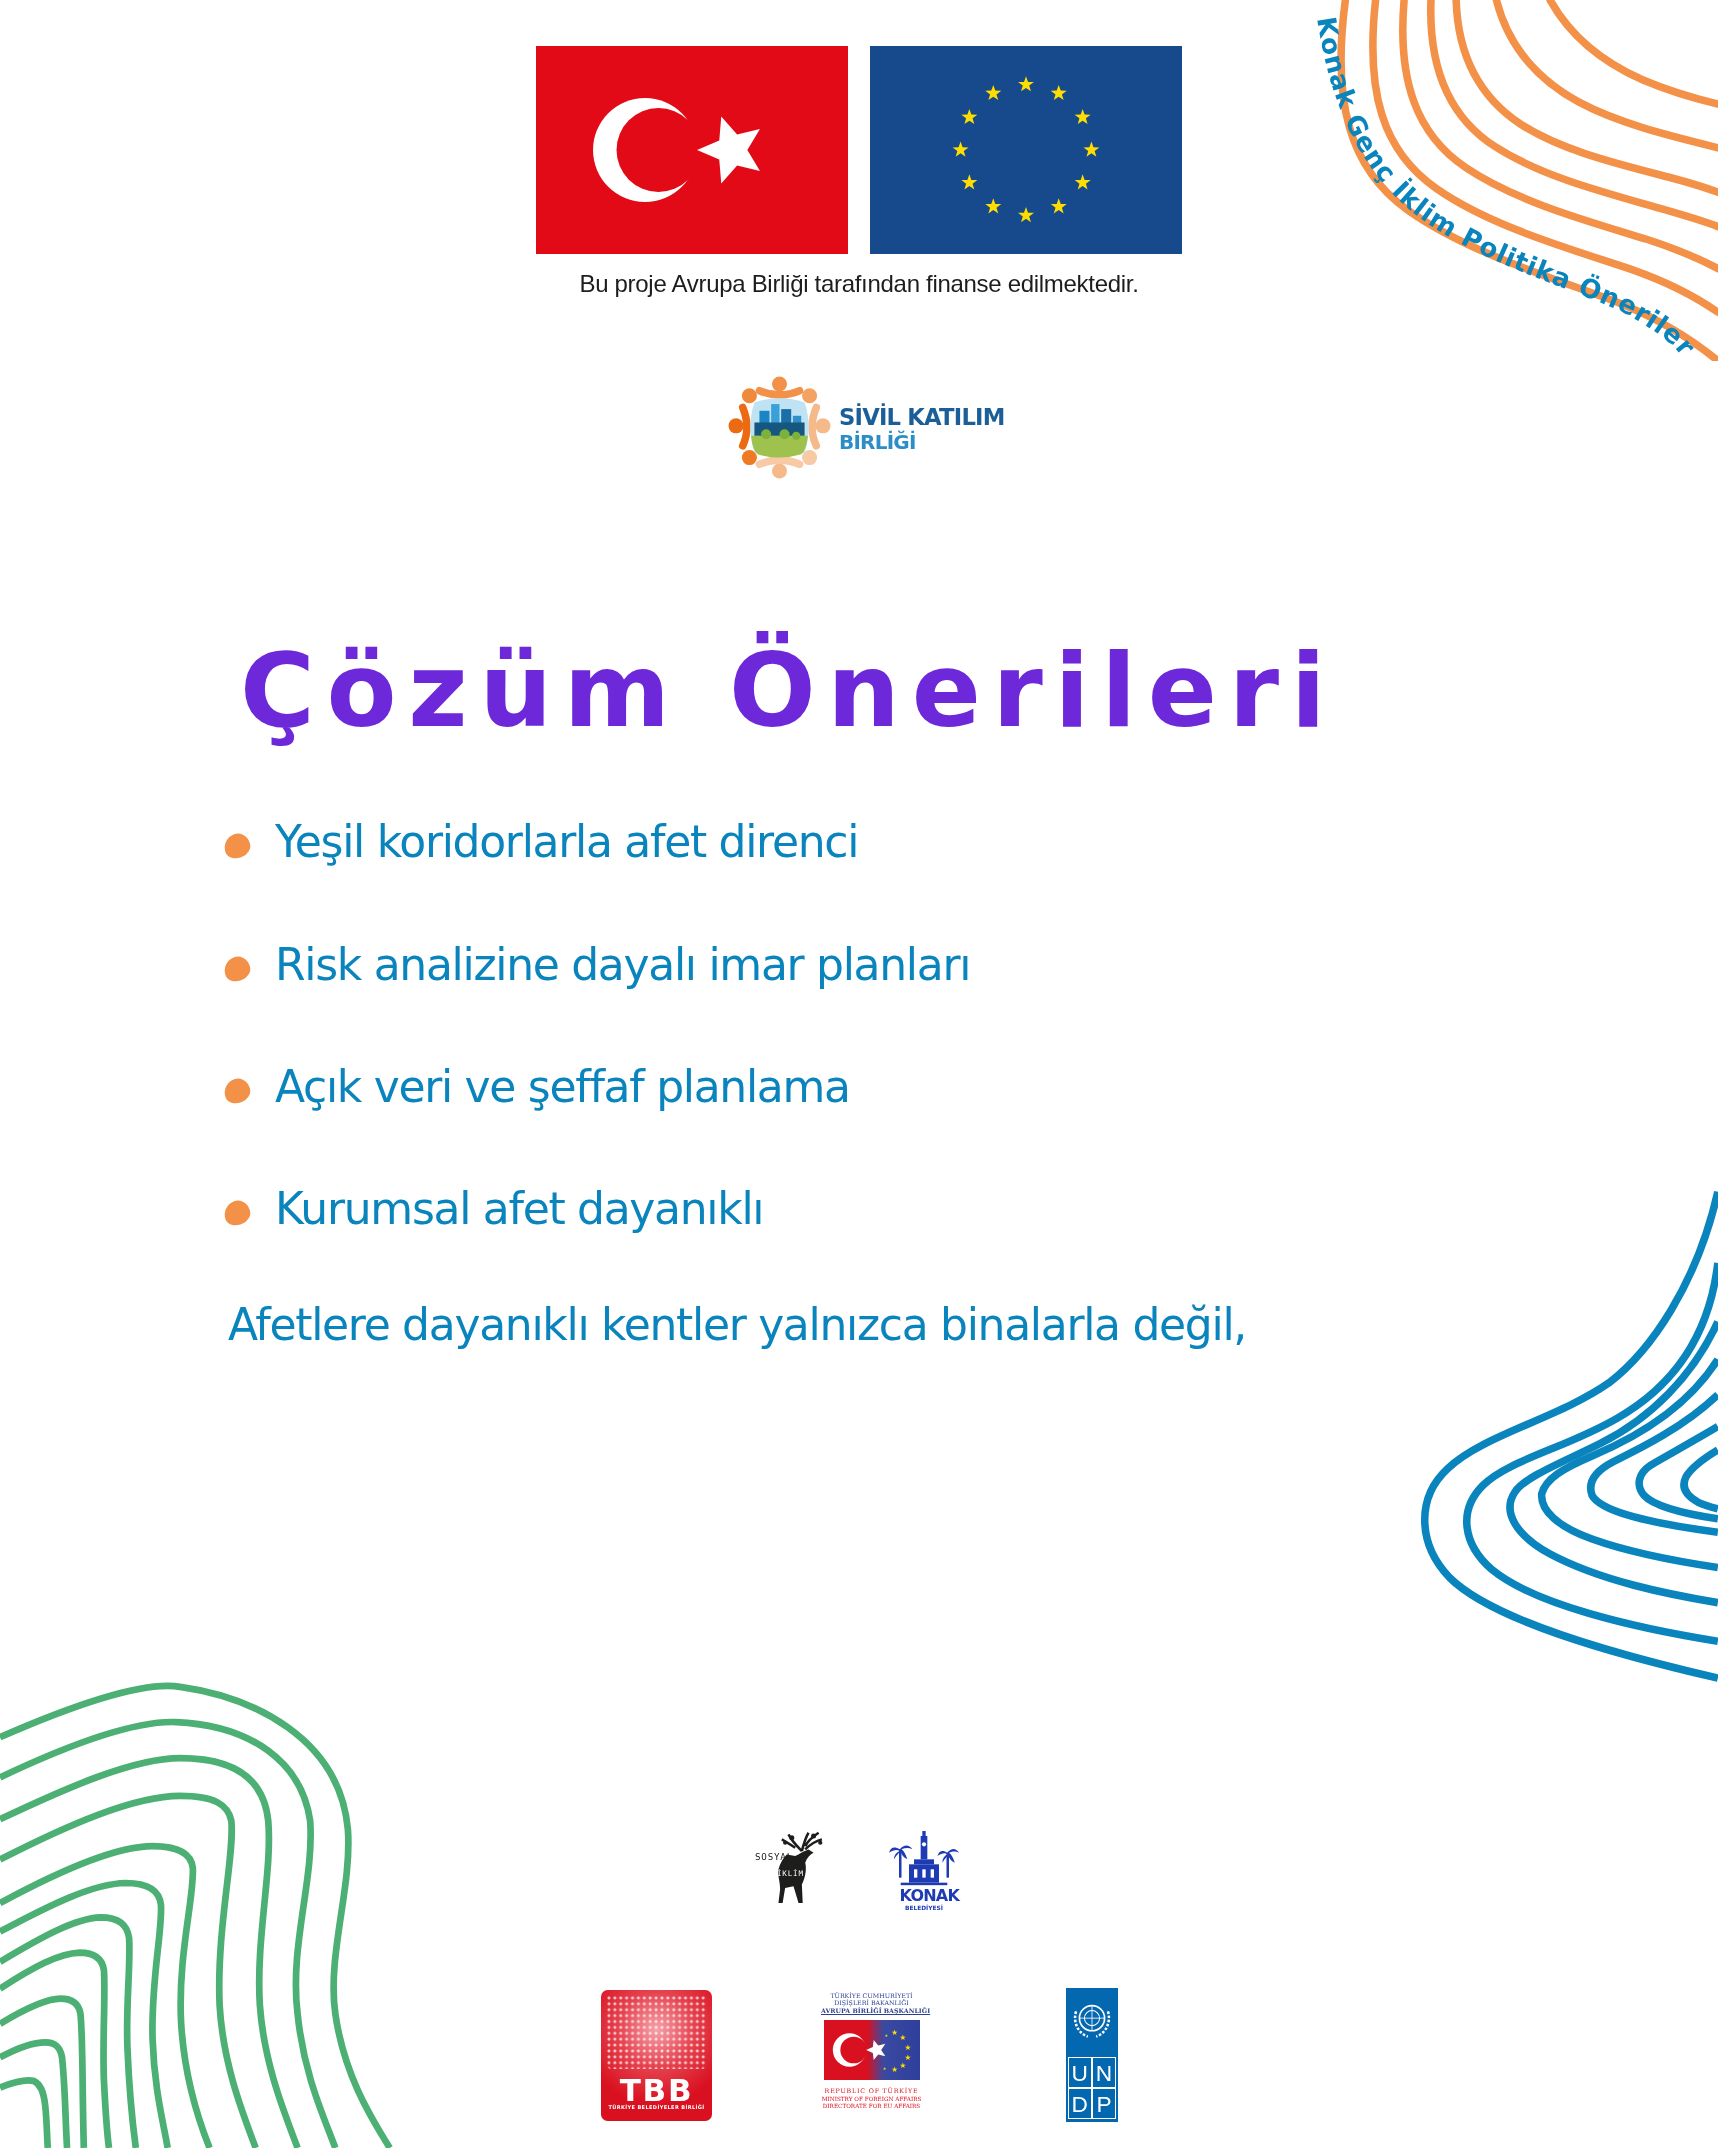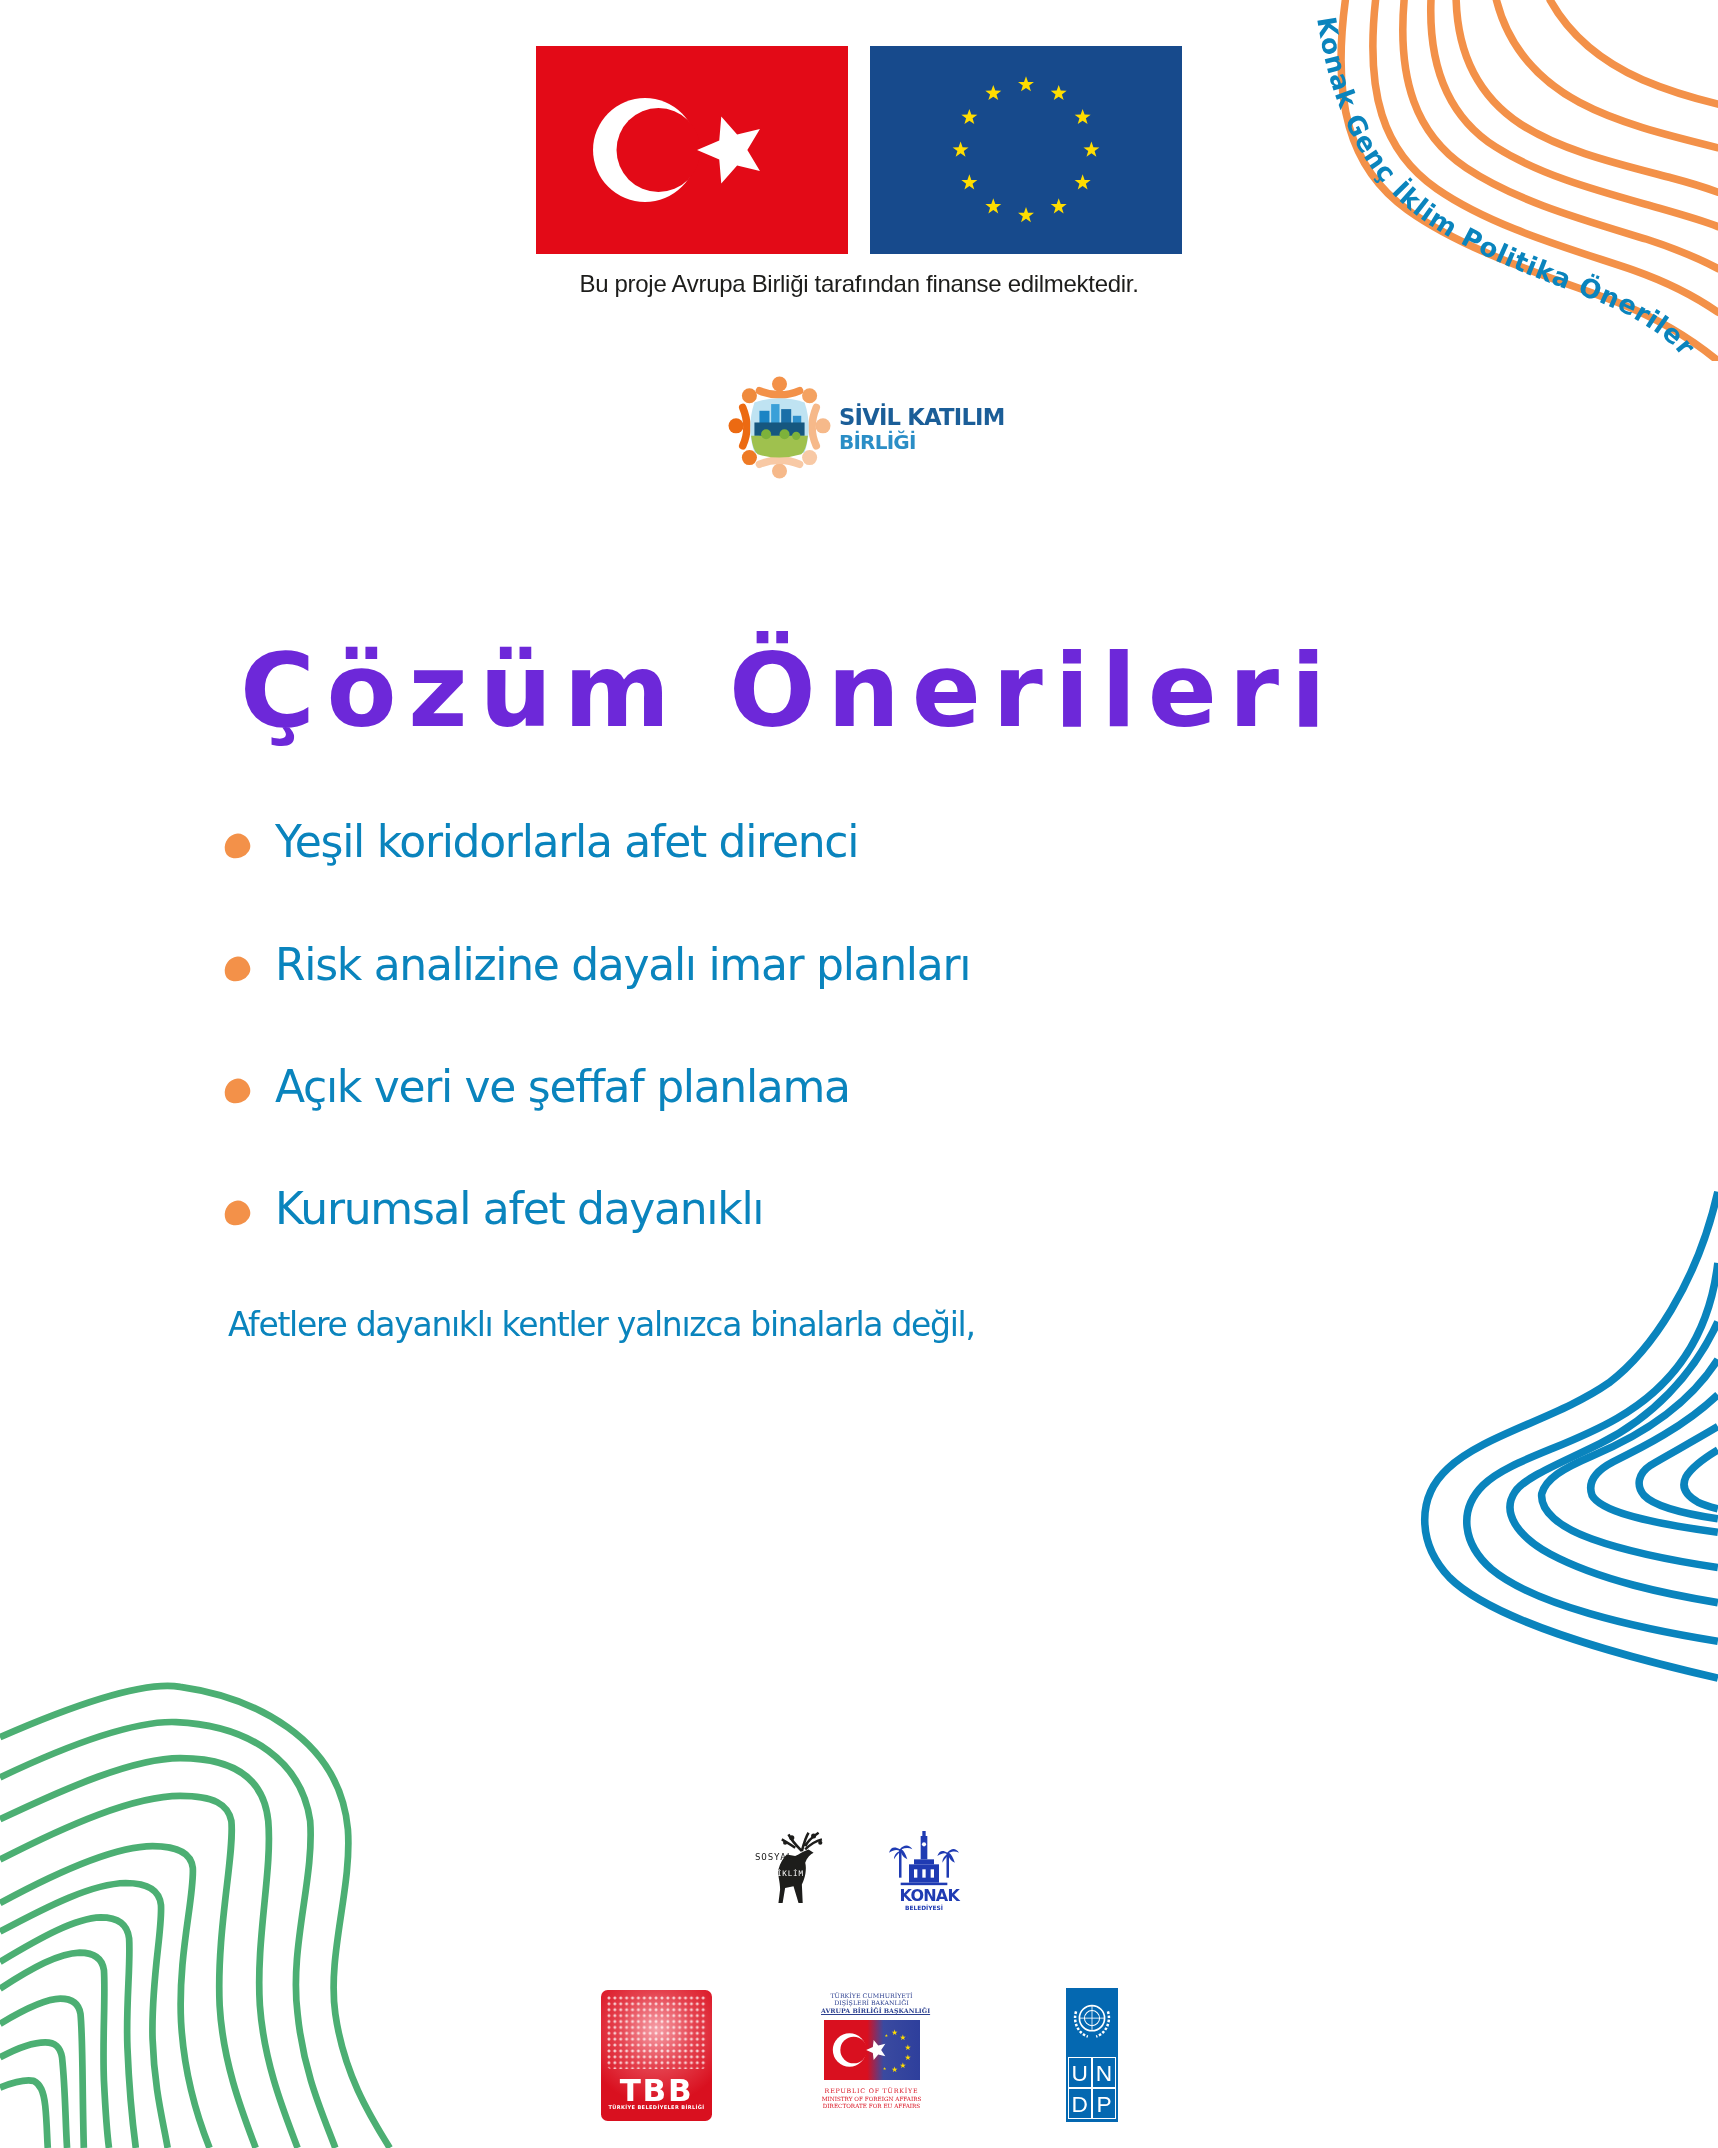--- a/index.html
+++ b/index.html
@@ -49,21 +49,21 @@
   }
   .bullet-text {
     position: absolute; left: 52px; top: 0;
     font-family: "DejaVu Sans", sans-serif; font-size: 44px; color: #0a84bd;
     letter-spacing: -1.3px; line-height: 59px;
   }
 
   
   #closing { left: 228px; top: 1295px; width: 1259px; }
   #closing .line1 {
-    font-family: "DejaVu Sans", sans-serif; font-size: 33px; color: #0a84bd;
+    font-family: "DejaVu Sans", sans-serif; font-size: 44px; color: #0a84bd;
     letter-spacing: -1.3px; line-height: 60px; white-space: nowrap;
   }
   #closing .line2 {
     font-family: "DejaVu Sans", sans-serif; font-weight: bold; font-size: 44px; color: #0a84bd;
     letter-spacing: -1.5px; line-height: 60px; white-space: nowrap;
   }
 
   
   #deco-orange { right: 0; top: 0; width: 470px; height: 361px; }
   #deco-blue { right: 0; top: 1175px; width: 319px; height: 587px; }

